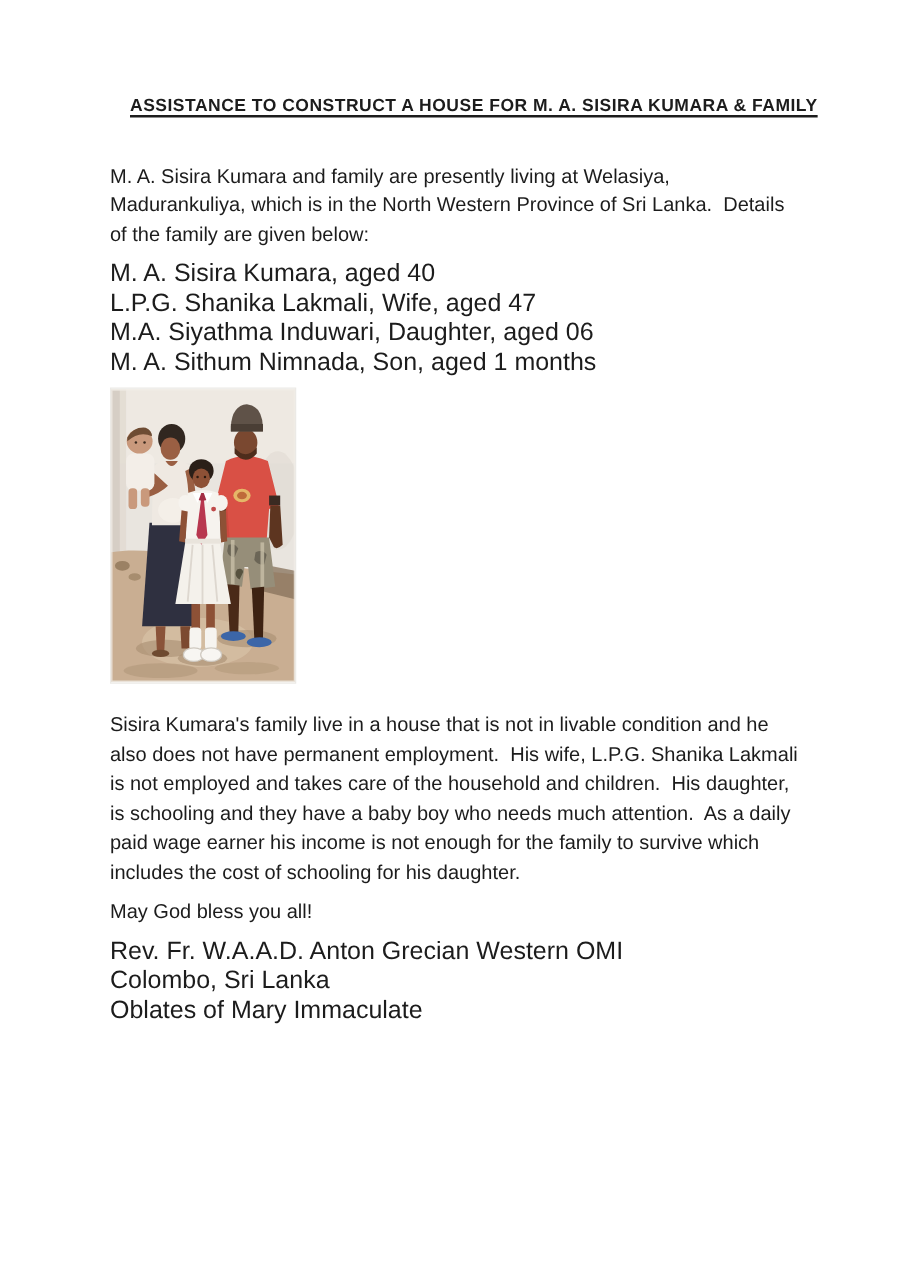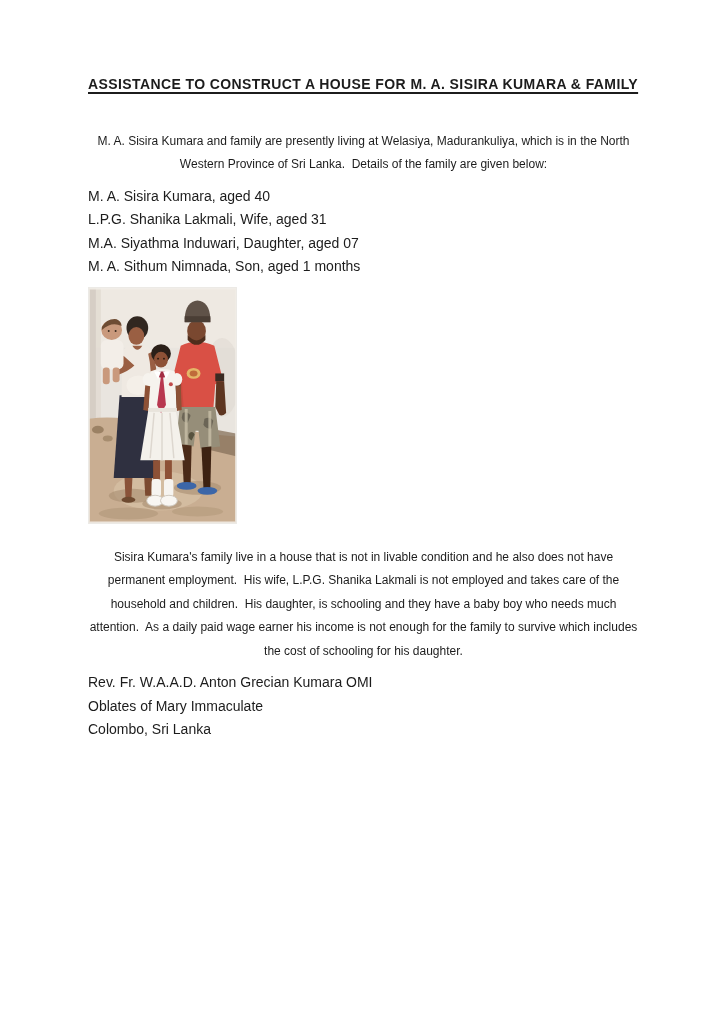--- a/index.html
+++ b/index.html
@@ -20,33 +20,32 @@
     width: 724px;
   }
   .doc-title {
     font-size: 14px;
     font-weight: bold;
     line-height: 23.5px;
     letter-spacing: 0.4px;
     text-decoration: underline;
     text-decoration-thickness: 2px;
     text-underline-offset: 3px;
-    margin: 0 0 33px 0;
+    margin: 0 0 33px 16px;
     white-space: nowrap;
   }
   .para {
-    font-size: 12px;
+    font-size: 16px;
     line-height: 23.5px;
     margin: 0 0 8px 0;
     max-width: 556px;
     white-space: pre-wrap;
-    text-align: center;
   }
   .line-block {
-    font-size: 14px;
+    font-size: 20px;
     line-height: 23.5px;
     margin: 0 0 8px 0;
   }
   .photo-figure {
     margin: 0 0 22px 0;
     padding: 0;
     width: 149px;
     height: 237px;
     line-height: 0;
   }
@@ -60,22 +59,22 @@
 <body>
 
 <div class="doc">
 
   <h1 class="doc-title">ASSISTANCE TO CONSTRUCT A HOUSE FOR M. A. SISIRA KUMARA &amp; FAMILY</h1>
 
   <p class="para">M. A. Sisira Kumara and family are presently living at Welasiya, Madurankuliya, which is in the North Western Province of Sri Lanka.  Details of the family are given below:</p>
 
   <div class="line-block">
     <div>M. A. Sisira Kumara, aged 40</div>
-    <div>L.P.G. Shanika Lakmali, Wife, aged 31</div>
-    <div>M.A. Siyathma Induwari, Daughter, aged 07</div>
+    <div>L.P.G. Shanika Lakmali, Wife, aged 47</div>
+    <div>M.A. Siyathma Induwari, Daughter, aged 06</div>
     <div>M. A. Sithum Nimnada, Son, aged 1 months</div>
   </div>
 
   <figure class="photo-figure">
     <svg width="149" height="237" viewBox="0 0 149 237" xmlns="http://www.w3.org/2000/svg">
 
       <rect x="0" y="0" width="149" height="237" fill="#e9e5df"></rect>
       <rect x="0" y="0" width="149" height="60" fill="#f1ebe4" opacity="0.6"></rect>
       <rect x="0" y="0" width="7" height="237" fill="#d6cec5"></rect>
       <rect x="7" y="0" width="5" height="237" fill="#e0d8cf" opacity="0.7"></rect>
@@ -187,20 +186,21 @@
         <ellipse cx="81" cy="215" rx="8.5" ry="5.5" fill="#f8f6f2" stroke="#cfc9c0" stroke-width="1"></ellipse>
       </g>
 
       <rect x="0" y="0" width="149" height="237" fill="none" stroke="#f0ece6" stroke-width="2" opacity="0.8"></rect>
     </svg>
   </figure>
 
   <p class="para">Sisira Kumara's family live in a house that is not in livable condition and he also does not have permanent employment.  His wife, L.P.G. Shanika Lakmali is not employed and takes care of the household and children.  His daughter, is schooling and they have a baby boy who needs much attention.  As a daily paid wage earner his income is not enough for the family to survive which includes the cost of schooling for his daughter.</p>
 
 
+  <p class="para">May God bless you all!</p>
 
   <div class="line-block">
-    <div>Rev. Fr. W.A.A.D. Anton Grecian Kumara OMI</div>
+    <div>Rev. Fr. W.A.A.D. Anton Grecian Western OMI</div>
+    <div>Colombo, Sri Lanka</div>
     <div>Oblates of Mary Immaculate</div>
-    <div>Colombo, Sri Lanka</div>
   </div>
 
 </div>
 
 </body></html>

